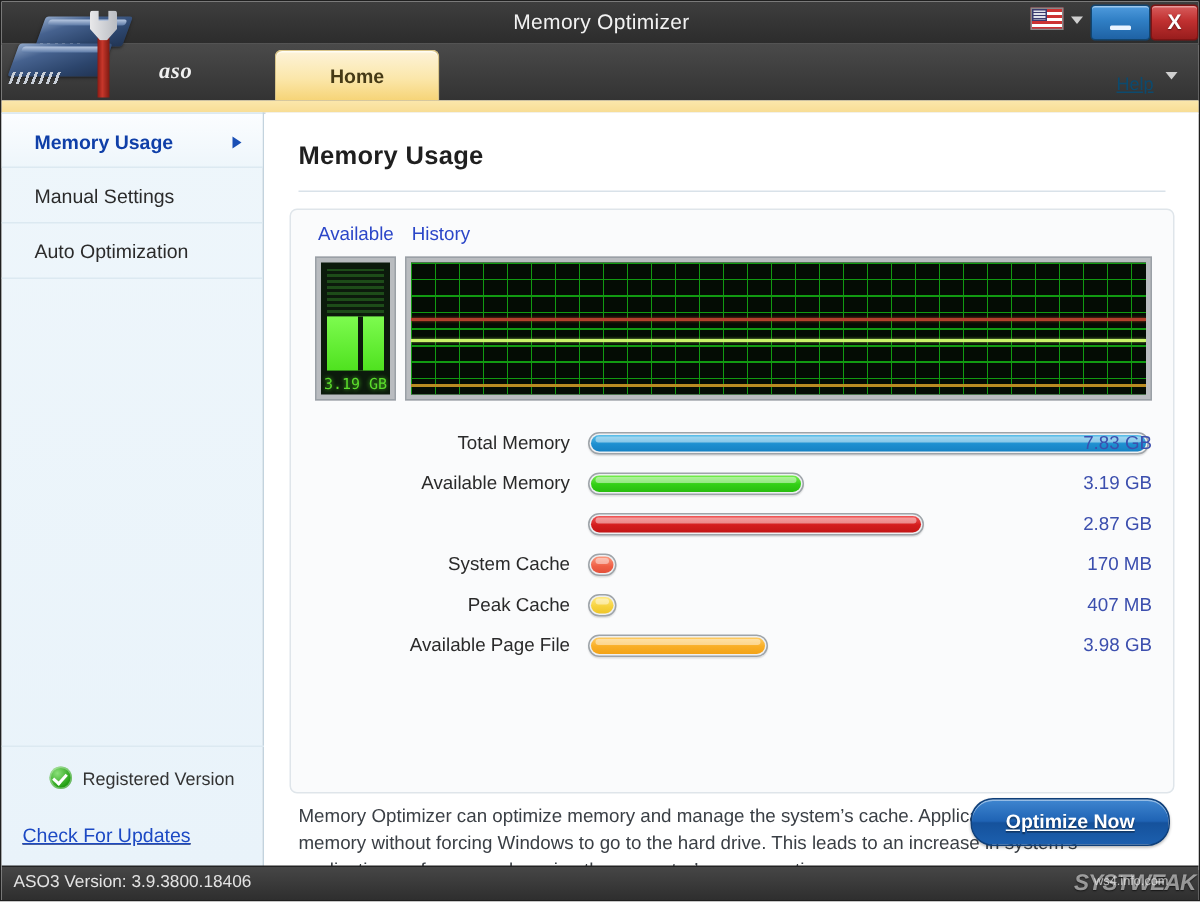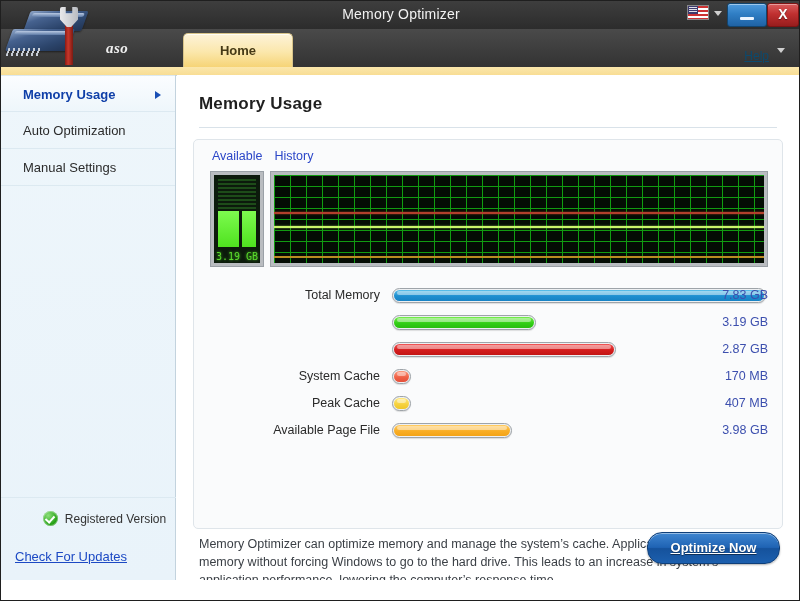--- a/index.html
+++ b/index.html
@@ -136,21 +136,20 @@
   }
   .side-arrow{
     position:absolute;right:14px;top:15px;width:0;height:0;
     border-top:4px solid transparent;border-bottom:4px solid transparent;
     border-left:6px solid #1a4fb5;
   }
   .side-bottom{position:absolute;left:0;bottom:0;width:175px;}
   .reg{
     height:42px;line-height:42px;padding-left:32px;font-size:12px;color:#333;
     border-top:1px solid #dce9f1;
-    text-align:center;
   }
   .reg-check{
     display:inline-block;width:15px;height:15px;border-radius:50%;
     background:radial-gradient(circle at 35% 30%,#8ce07a,#24a014 65%,#147a09);
     position:relative;top:3px;margin-right:7px;
     box-shadow:inset 0 0 0 1px rgba(255,255,255,.35);
   }
   .reg-check::after{
     content:"";position:absolute;left:4px;top:3px;width:4px;height:7px;
     border:solid #fff;border-width:0 2px 2px 0;transform:rotate(42deg);
@@ -342,24 +341,24 @@
   <div class="help-caret"></div>
 
   <div class="goldband"></div>
 
   <div class="sidebar">
     <div class="side-item active">
       <span>Memory Usage</span>
       <span class="side-arrow"></span>
     </div>
     <div class="side-item">
+      <span>Manual Settings</span>
+    </div>
+    <div class="side-item">
       <span>Auto Optimization</span>
-    </div>
-    <div class="side-item">
-      <span>Manual Settings</span>
     </div>
 
     <div class="side-bottom">
       <div class="reg">
         <span class="reg-check"></span><span>Registered Version</span>
       </div>
       <div class="upd">
         <a>Check For Updates</a>
       </div>
     </div>
@@ -396,20 +395,21 @@
 
       <div class="stats">
         <div class="srow">
           <div class="slabel">Total Memory</div>
           <div class="sbar" style="width:374px">
               <div class="fill" style="width:370px;background:linear-gradient(180deg,#5cc0ea,#1e8fd0 55%,#1782c4)"></div>
             </div>
           <div class="sval">7.83 GB</div>
         </div>
         <div class="srow">
+          <div class="slabel">Available Memory</div>
           <div class="sbar" style="width:144px">
               <div class="fill" style="width:140px;background:linear-gradient(180deg,#76ee4d,#32cf16 55%,#28bd0f)"></div>
             </div>
           <div class="sval">3.19 GB</div>
         </div>
         <div class="srow">
           <div class="sbar" style="width:224px">
               <div class="fill" style="width:220px;background:linear-gradient(180deg,#f15757,#d41d1d 55%,#c31616)"></div>
             </div>
           <div class="sval">2.87 GB</div>
@@ -438,14 +438,19 @@
       </div>
     </div>
 
     <div class="desc">Memory Optimizer can optimize memory and manage the system’s cache. Applications can now use memory without forcing Windows to go to the hard drive. This leads to an increase in system’s application performance, lowering the computer’s response time.</div>
 
     <div class="optimize">
       <u>Optimize Now</u>
     </div>
   </div>
 
+  <div class="statusbar">
+    <div class="status-text">ASO3 Version: 3.9.3800.18406</div>
+    <div class="watermark">SYSTWEAK</div>
+    <div class="watermark-sub">ws4.info.com</div>
+  </div>
 
 </div>
 
 </body></html>

